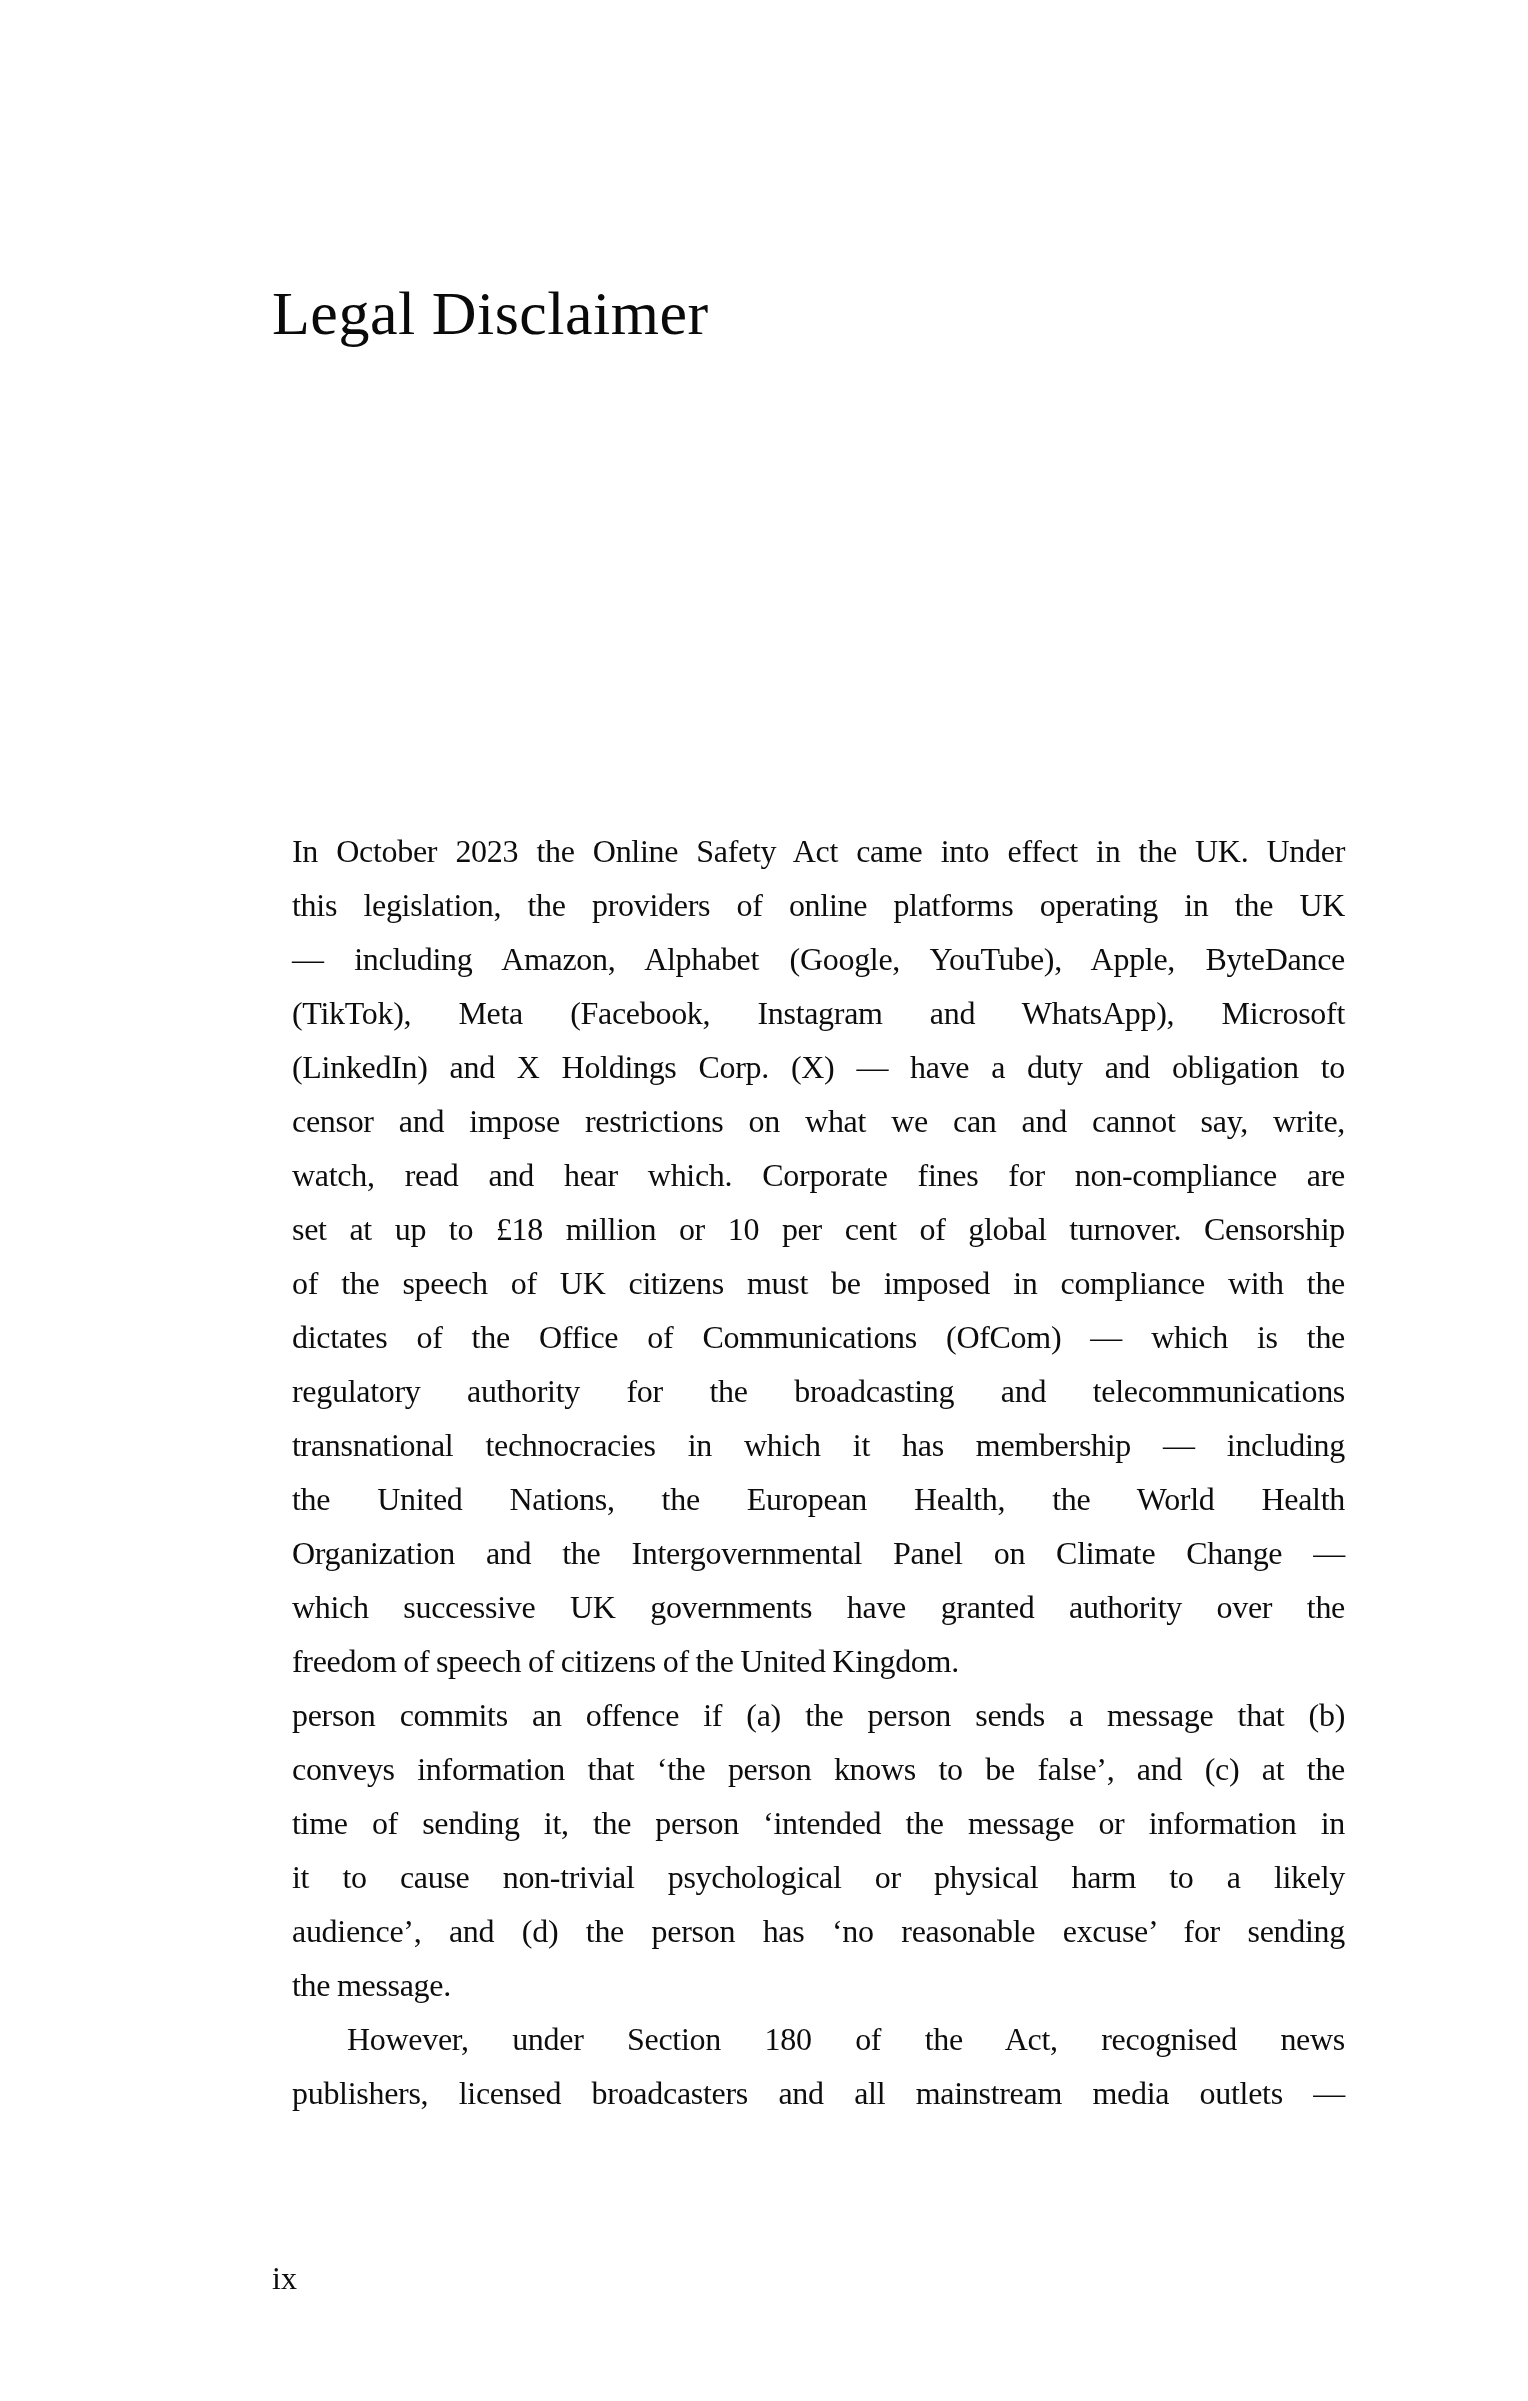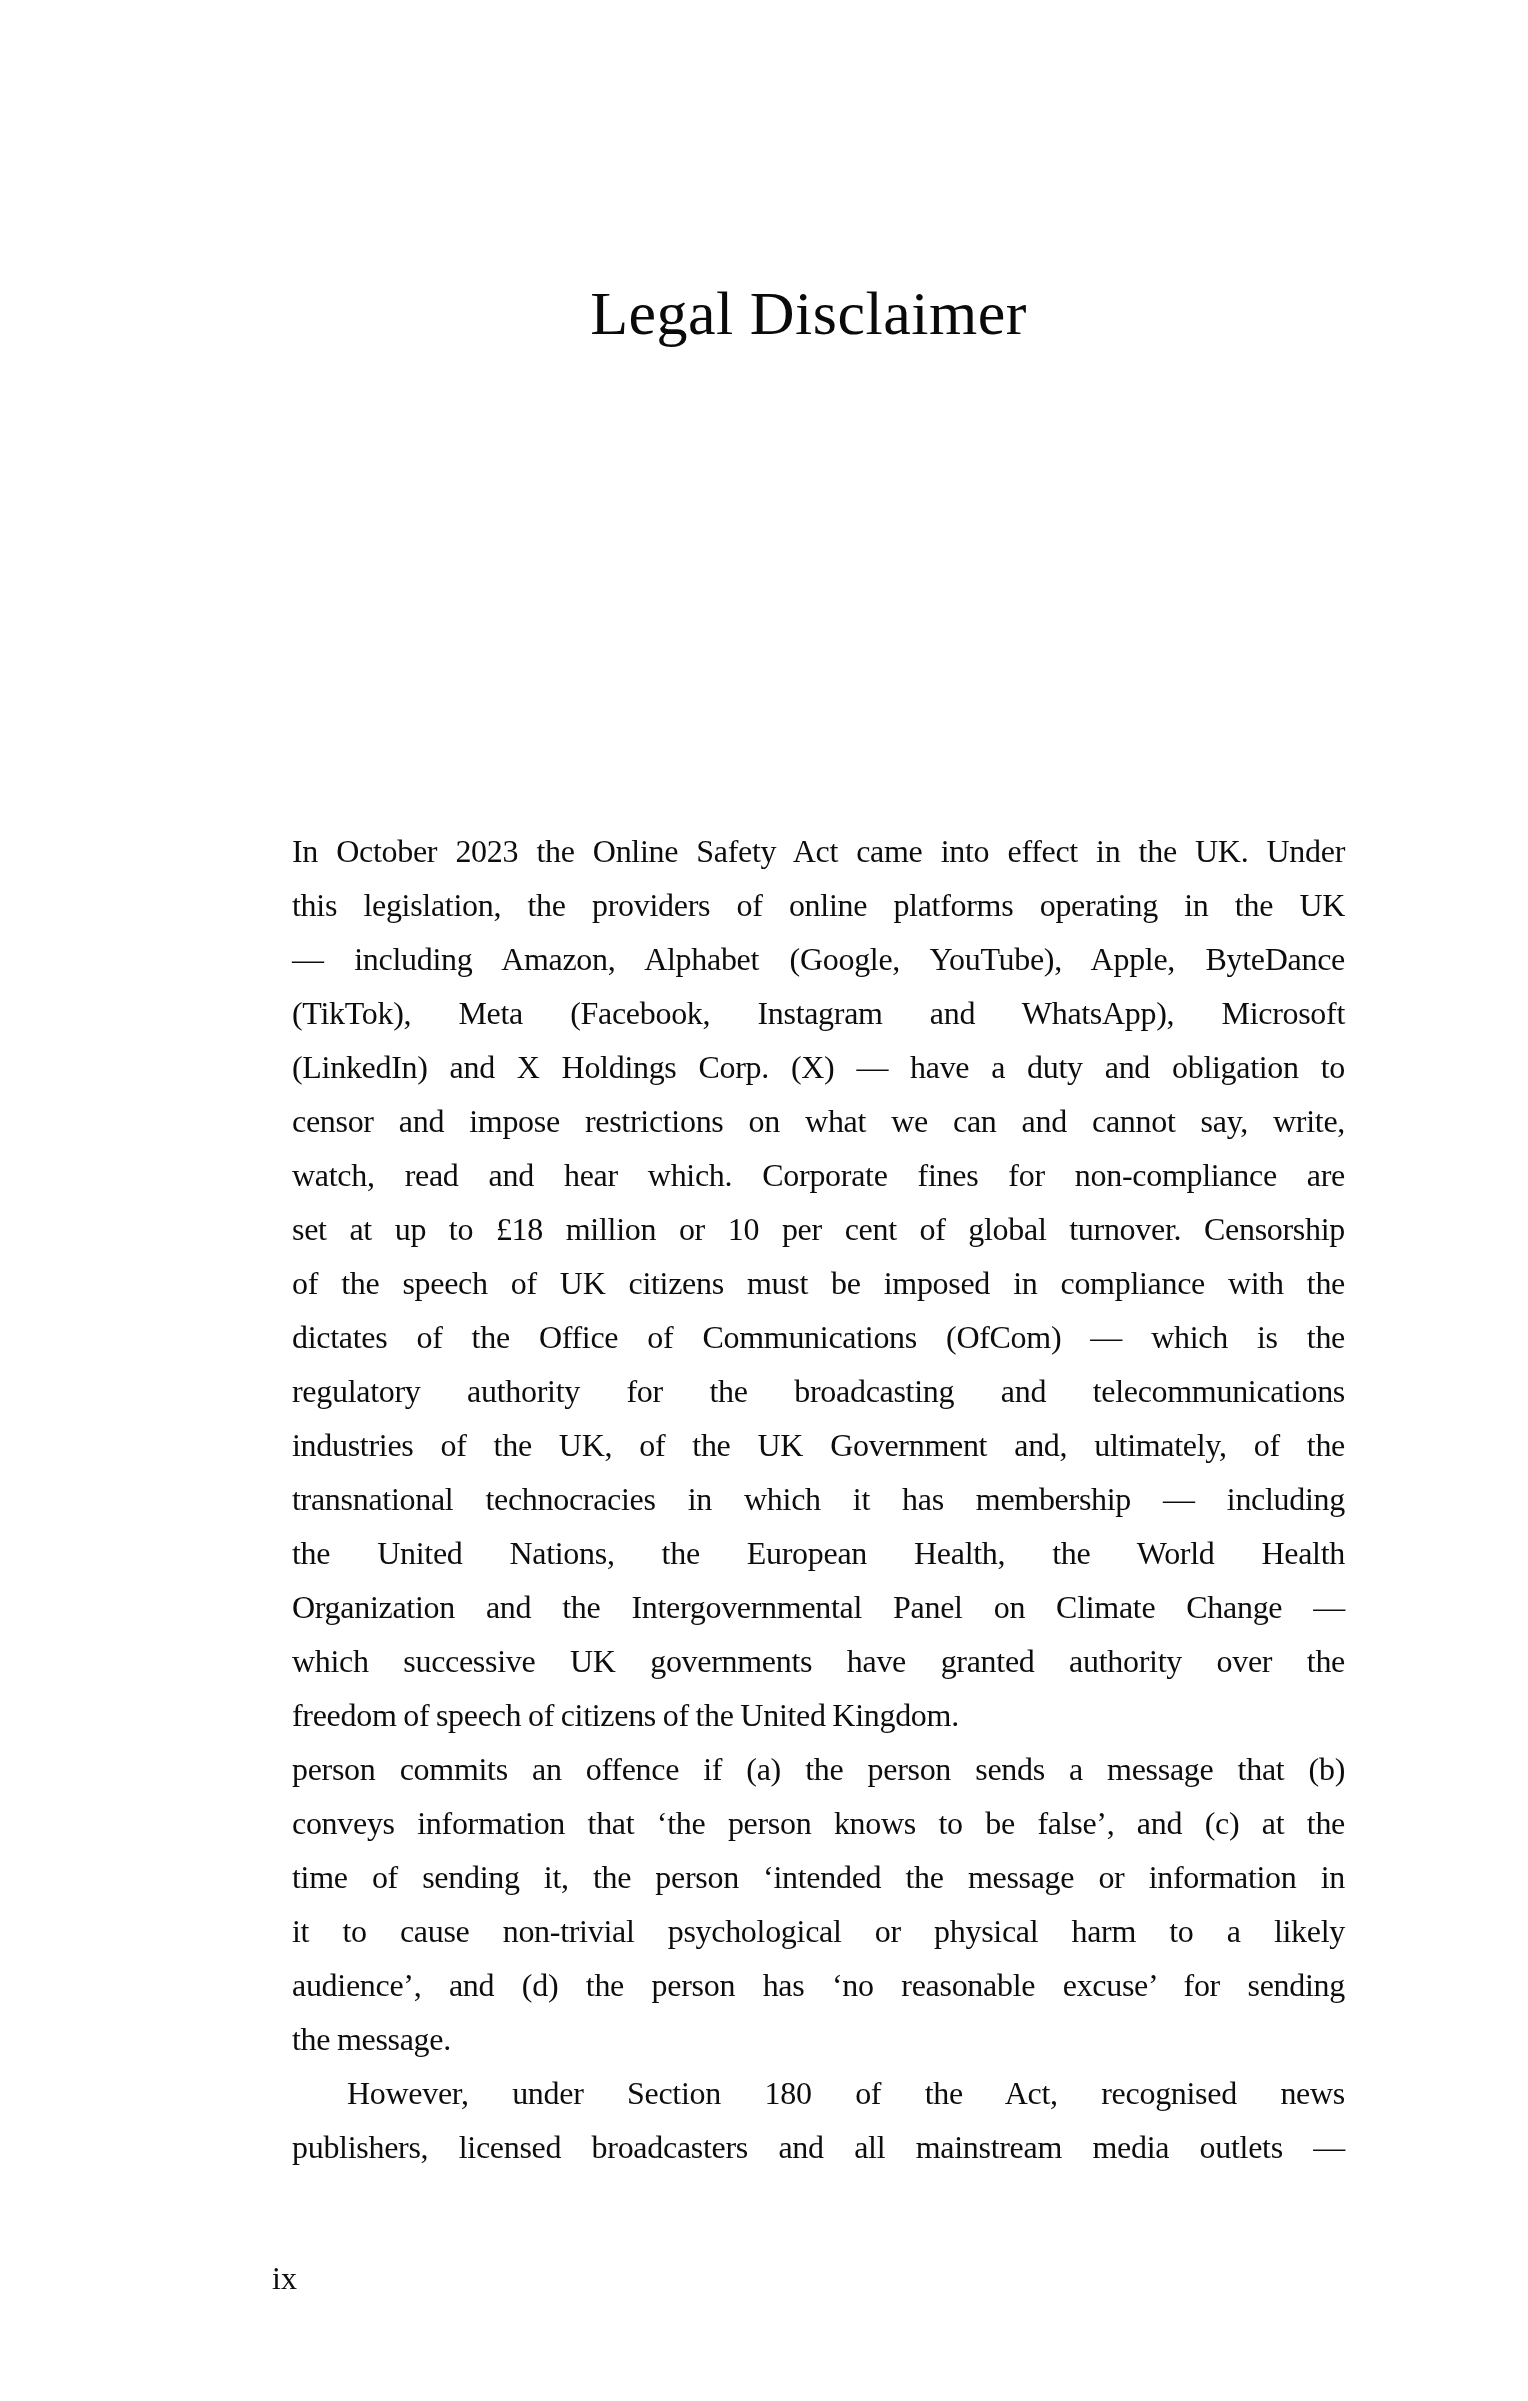--- a/index.html
+++ b/index.html
@@ -15,21 +15,21 @@
     font-family: "Liberation Serif", serif;
     color: #0b0b0b;
     overflow: hidden;
   }
   .chapter-title {
     position: absolute;
     left: 272px;
     width: 1073px;
     top: 278px;
     margin: 0;
-    text-align: center;
+    text-align: left;
     font-size: 62px;
     font-weight: 400;
     letter-spacing: 0.5px;
     color: #0a0a0a;
     white-space: nowrap;
   }
   .body-text {
     position: absolute;
     left: 272px;
     top: 824px;
@@ -79,21 +79,20 @@
         <div class="line">this legislation, the providers of online platforms operating in the UK</div>
         <div class="line">— including Amazon, Alphabet (Google, YouTube), Apple, ByteDance</div>
         <div class="line">(TikTok), Meta (Facebook, Instagram and WhatsApp), Microsoft</div>
         <div class="line">(LinkedIn) and X Holdings Corp. (X) — have a duty and obligation to</div>
         <div class="line">censor and impose restrictions on what we can and cannot say, write,</div>
         <div class="line">watch, read and hear which. Corporate fines for non-compliance are</div>
         <div class="line">set at up to £18 million or 10 per cent of global turnover. Censorship</div>
         <div class="line">of the speech of UK citizens must be imposed in compliance with the</div>
         <div class="line">dictates of the Office of Communications (OfCom) — which is the</div>
         <div class="line">regulatory authority for the broadcasting and telecommunications</div>
-        <div class="line">industries of the UK, of the UK Government and, ultimately, of the</div>
         <div class="line">transnational technocracies in which it has membership — including</div>
         <div class="line">the United Nations, the European Health, the World Health</div>
         <div class="line">Organization and the Intergovernmental Panel on Climate Change —</div>
         <div class="line">which successive UK governments have granted authority over the</div>
         <div class="line endleft">freedom of speech of citizens of the United Kingdom.</div>
       </div>
       <div class="para">
         <div class="line">person commits an offence if (a) the person sends a message that (b)</div>
         <div class="line">conveys information that ‘the person knows to be false’, and (c) at the</div>
         <div class="line">time of sending it, the person ‘intended the message or information in</div>

